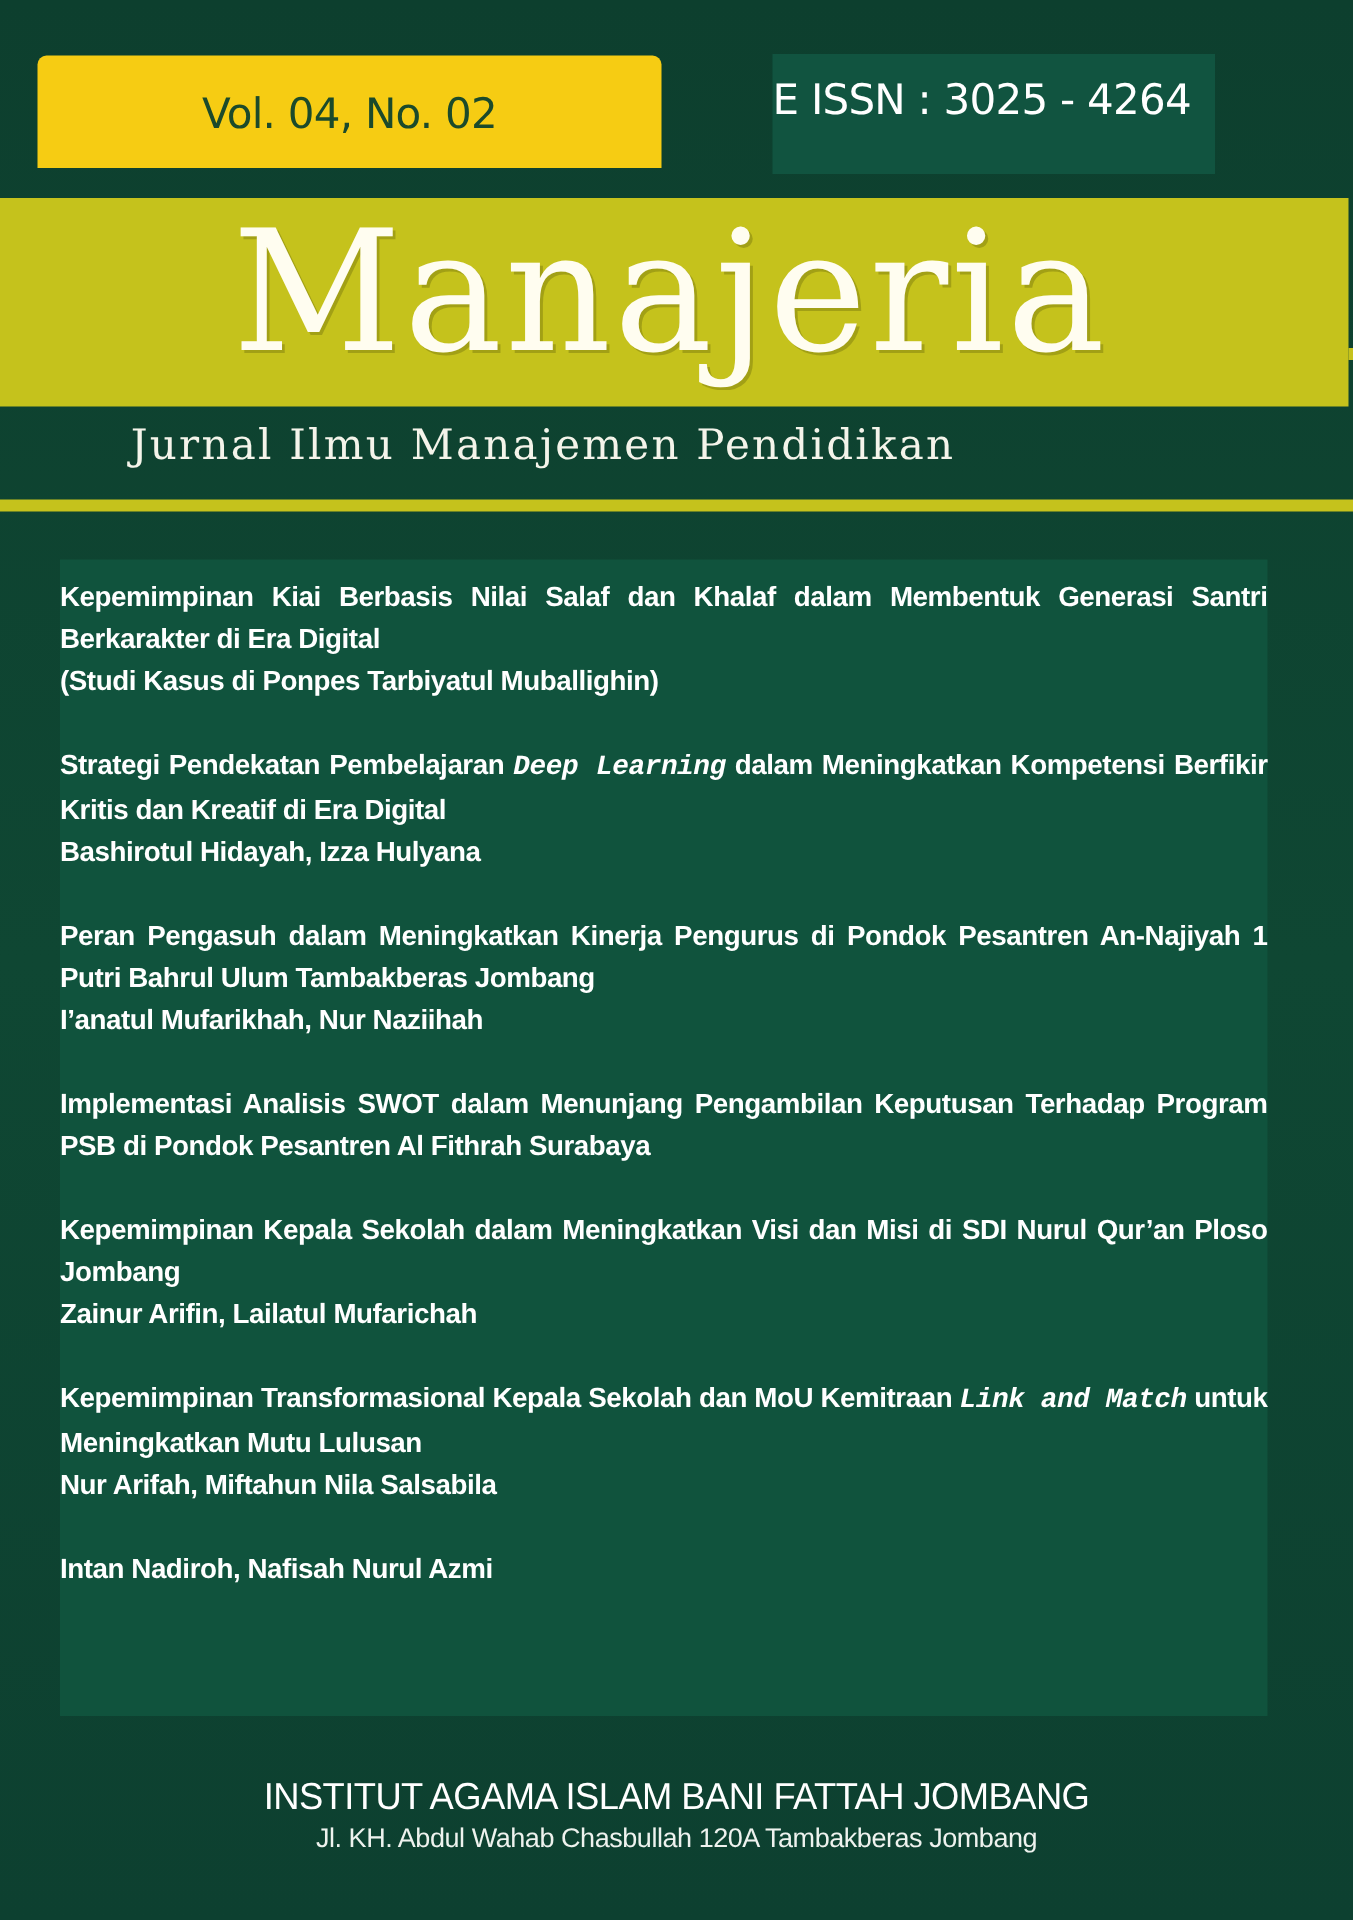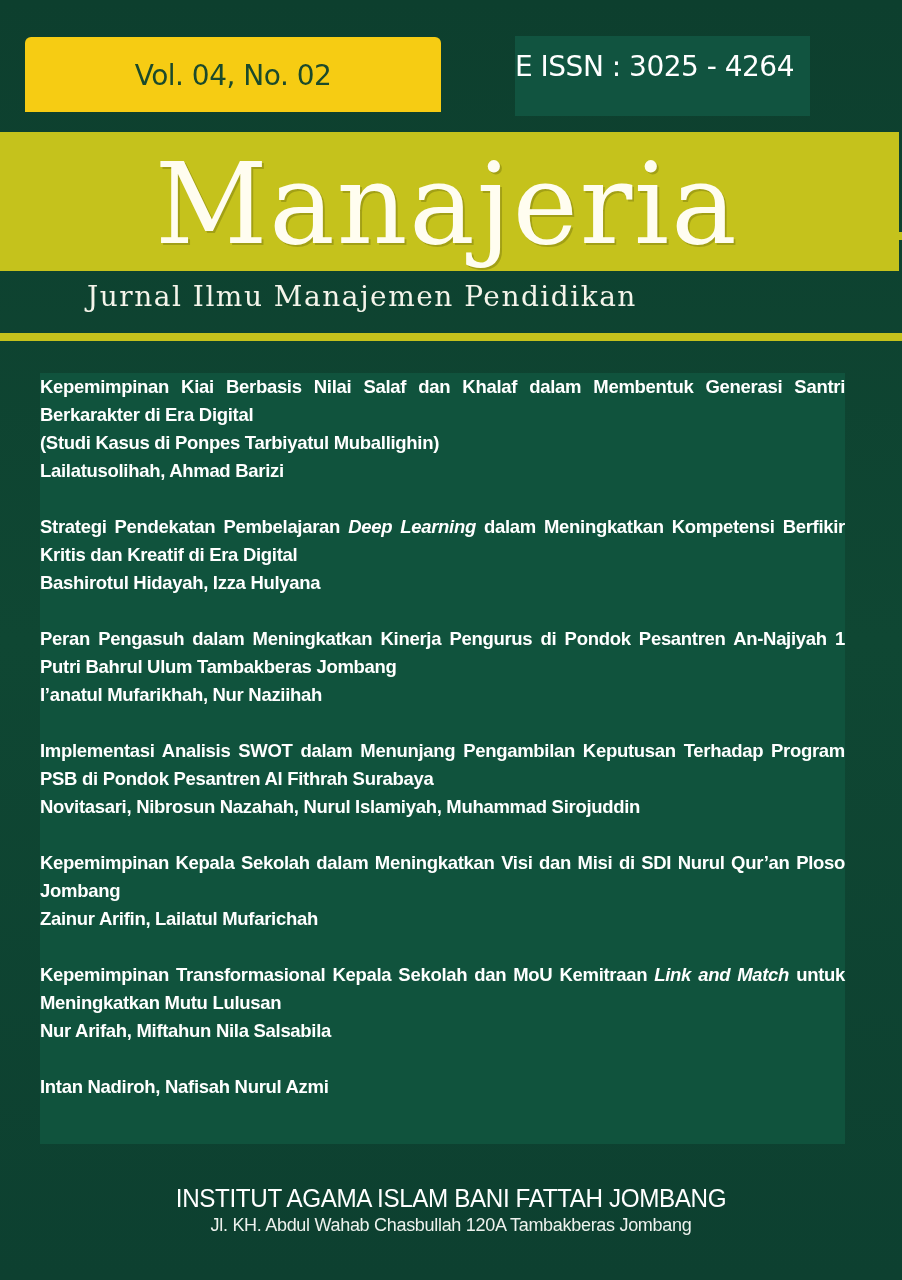--- a/index.html
+++ b/index.html
@@ -32,21 +32,21 @@
   }
   .lime-band {
     position: absolute; left: 0; top: 132px; width: 899px; height: 139px;
     background: #c5c21c;
   }
   .lime-notch {
     position: absolute; left: 899px; top: 232px; width: 3px; height: 8px; background: #c5c21c;
   }
   .masthead {
     position: absolute; left: 0; top: 132px; width: 902px; height: 139px;
-    display: flex; align-items: flex-end; justify-content: center;
+    display: flex; align-items: flex-start; justify-content: center;
   }
   .masthead span {
     font-family: "DejaVu Serif", serif;
     font-size: 112px; color: #fffdf0; letter-spacing: 2px;
     text-shadow: 2px 2px 0 rgba(60,60,0,0.25);
     position: relative; top: -2px; left: -4px;
     transform: scaleX(0.98);
   }
   .subtitle {
     position: absolute; left: 0; top: 280px; width: 728px; text-align: center;
@@ -62,23 +62,23 @@
   .articles-box {
     position: absolute; left: 40px; top: 373px; width: 805px; height: 771px;
     background: #10533d;
   }
   .articles {
     position: absolute; left: 40px; top: 373px; width: 805px;
     font-family: "Liberation Sans", sans-serif;
     color: #ffffff; font-weight: bold; font-size: 18.5px; line-height: 28px;
     letter-spacing: -0.3px;
   }
-  .article { margin-bottom: 28px; }
+  .article { margin-bottom: 28px; margin-top: 11px; }
   .article .title { text-align: justify; text-align-last: left; }
-  .article .title i { font-style: italic; }
+  .article .title i { font-style: italic; font-family: Liberation Mono, monospace; }
   .article .authors { display: block; }
   .footer {
     position: absolute; left: 0; top: 1184px; width: 902px; text-align: center; color: #ffffff;
   }
   .footer .inst {
     font-family: "Liberation Sans", sans-serif;
     font-size: 25px; letter-spacing: -0.4px; display: block;
     transform: scaleX(0.97);
   }
   .footer .addr {
@@ -109,33 +109,31 @@
 
 <div class="lime-line"></div>
 
 <div class="articles-box"></div>
 
 <div class="articles" id="articles">
 
   <div class="article">
     <div class="title"><span>Kepemimpinan Kiai Berbasis Nilai Salaf dan Khalaf dalam Membentuk Generasi Santri Berkarakter di Era Digital</span></div>
     <div>(Studi Kasus di Ponpes Tarbiyatul Muballighin)</div>
-    <span class="authors">Lailatusolihah, Ahmad Barizi</span>
   </div>
   <div class="article">
     <div class="title"><span>Strategi Pendekatan Pembelajaran </span><i>Deep Learning</i><span> dalam Meningkatkan Kompetensi Berfikir Kritis  dan Kreatif di Era Digital</span></div>
     <span class="authors">Bashirotul Hidayah, Izza Hulyana</span>
   </div>
   <div class="article">
     <div class="title"><span>Peran Pengasuh dalam Meningkatkan Kinerja Pengurus di Pondok Pesantren An-Najiyah 1 Putri Bahrul Ulum Tambakberas Jombang</span></div>
     <span class="authors">I’anatul Mufarikhah, Nur Naziihah</span>
   </div>
   <div class="article">
     <div class="title"><span>Implementasi Analisis SWOT dalam Menunjang Pengambilan Keputusan Terhadap Program PSB di Pondok Pesantren Al Fithrah Surabaya</span></div>
-    <span class="authors">Novitasari, Nibrosun Nazahah, Nurul Islamiyah, Muhammad Sirojuddin</span>
   </div>
   <div class="article">
     <div class="title"><span>Kepemimpinan Kepala Sekolah dalam Meningkatkan Visi dan Misi di SDI Nurul Qur’an Ploso Jombang</span></div>
     <span class="authors">Zainur Arifin, Lailatul Mufarichah</span>
   </div>
   <div class="article">
     <div class="title"><span>Kepemimpinan Transformasional Kepala Sekolah dan MoU Kemitraan </span><i>Link and Match</i><span> untuk Meningkatkan Mutu Lulusan</span></div>
     <span class="authors">Nur Arifah, Miftahun Nila Salsabila</span>
   </div>
   <div class="article">

